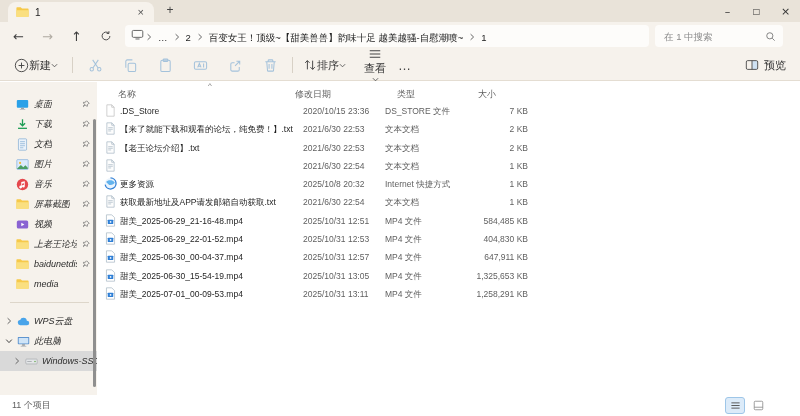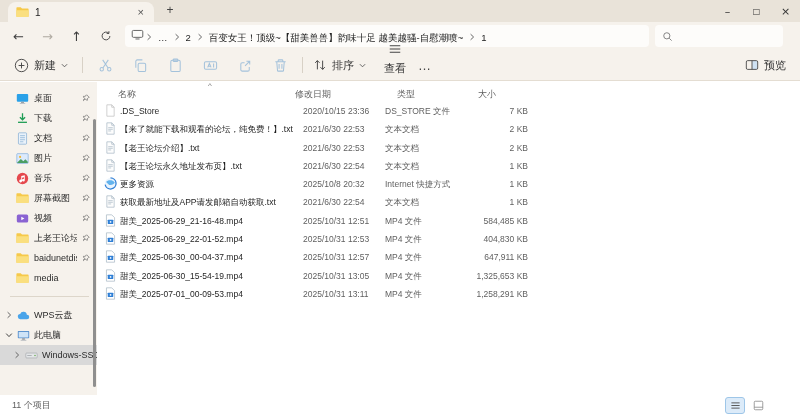--- a/index.html
+++ b/index.html
@@ -24,30 +24,30 @@
   .navbtn.disabled{color:#b0aba2;}
   .addressbar{width:524px;height:22px;background:#fdfcfa;border-radius:4px;margin-left:5px;display:flex;align-items:center;padding:0 6px;box-sizing:border-box;overflow:hidden;white-space:nowrap;}
   .crumb{font-size:9.5px;color:#222;padding:0 4px;white-space:nowrap;}
   .crumb-sep{display:inline-flex;align-items:center;padding:0 1px;}
   .searchbox{width:128px;height:22px;background:#fdfcfa;border-radius:4px;margin-left:6px;display:flex;align-items:center;padding:0 7px;box-sizing:border-box;}
   .searchbox input{border:none;background:transparent;outline:none;flex:1;font-size:9.5px;color:#222;width:90px;font-family:inherit;}
   .searchbox input::placeholder{color:#8a8a8a;}
 
   
   .toolbar{position:absolute;top:50px;left:0;right:0;height:31px;background:#f6f2ec;border-bottom:1px solid #e4ddd2;display:flex;align-items:center;padding:0 14px;box-sizing:border-box;}
-  .tbtn{display:flex;align-items:center;gap:5px;font-size:11px;color:#333;margin-right:4px;}
+  .tbtn{display:flex;align-items:center;font-size:11px;color:#333;margin-right:4px;}
   .tbtn .lbl{white-space:nowrap;}
   .tsep{width:1px;height:16px;background:#d8d1c6;margin:0 10px;}
   .ticon{display:inline-flex;align-items:center;justify-content:center;width:24px;}
   .more{font-size:13px;color:#444;letter-spacing:1px;margin-left:8px;}
   .preview-btn{margin-left:auto;display:flex;align-items:center;gap:5px;font-size:11px;color:#333;}
 
   
   .body{position:absolute;top:82px;bottom:21px;left:0;right:0;display:flex;}
-  .sidebar{width:97px;background:#f6f2ec;position:relative;overflow:hidden;flex:none;box-sizing:border-box;padding-top:6px;}
+  .sidebar{width:97px;background:#f6f2ec;position:relative;overflow:hidden;flex:none;box-sizing:border-box;padding-top:12px;font-style:italic;}
   .sitem{display:flex;align-items:center;height:20px;padding-left:16px;gap:5px;font-size:9px;color:#2b2b2b;position:relative;white-space:nowrap;}
   .sitem .pin{margin-left:auto;margin-right:7px;flex:none;}
   .sdivider{height:1px;background:#ddd6ca;margin:8px 8px 8px 10px;}
   .sitem.tree{padding-left:5px;gap:4px;}
   .sitem.tree.indent{padding-left:13px;}
   .sitem.selected{background:#d9d9d9;}
   .exp{display:inline-flex;width:8px;flex:none;}
   .slabel{overflow:hidden;}
   .sscroll{position:absolute;right:1px;top:37px;width:3px;height:268px;background:#8f8f8f;border-radius:2px;}
 
@@ -126,20 +126,21 @@
             <svg viewBox="0 0 8 8" width="8" height="8">
               <path d="M2.6 1.2l3 2.8-3 2.8" fill="none" stroke="#666" stroke-width="1"></path>
             </svg>
           </span><span class="crumb">百变女王！顶级~【甜美兽兽】韵味十足 越美越骚-自慰潮喷~</span><span class="crumb-sep">
             <svg viewBox="0 0 8 8" width="8" height="8">
               <path d="M2.6 1.2l3 2.8-3 2.8" fill="none" stroke="#666" stroke-width="1"></path>
             </svg>
           </span><span class="crumb">1</span></span>
     </div>
     <div class="searchbox">
+      <input placeholder="在 1 中搜索" style="">
       <span class="ico">
           <svg viewBox="0 0 16 16" width="11" height="11">
             <circle cx="7" cy="7" r="4.5" fill="none" stroke="#777" stroke-width="1.3"></circle>
             <path d="M10.5 10.5L14 14" stroke="#777" stroke-width="1.3"></path>
           </svg>
         </span>
     </div>
   </div>
 
   <div class="toolbar">
@@ -472,21 +473,20 @@
             <span class="fsize">2 KB</span>
           </div>
           <div class="frow">
             <span class="ico fic">
               <svg viewBox="0 0 16 16" width="13" height="13">
                 <path d="M3.5 1h6l3 3v11h-9z" fill="#fdfdfd" stroke="#9fb0be" stroke-width=".8"></path>
                 <path d="M9.5 1v3h3" fill="none" stroke="#9fb0be" stroke-width=".8"></path>
                 <path d="M5.2 7h5.6M5.2 9h5.6M5.2 11h3.6" stroke="#9fb0be" stroke-width=".8"></path>
               </svg>
             </span>
-            <span class="fname">【老王论坛永久地址发布页】.txt</span>
             <span class="fdate">2021/6/30 22:54</span>
             <span class="ftype">文本文档</span>
             <span class="fsize">1 KB</span>
           </div>
           <div class="frow">
             <span class="ico fic">
               <svg viewBox="0 0 16 16" width="13" height="13">
                 <circle cx="8" cy="8" r="6.8" fill="#eaf4fd"></circle>
                 <path d="M8 1.2A6.8 6.8 0 1 1 1.4 9.5" fill="none" stroke="#2f7fd6" stroke-width="1.6"></path>
                 <path d="M2.6 6.2c1.8-2.8 8-3 10.6.4-.8 2.6-3.8 3.8-6.8 3.2" fill="#63b3ed"></path>

